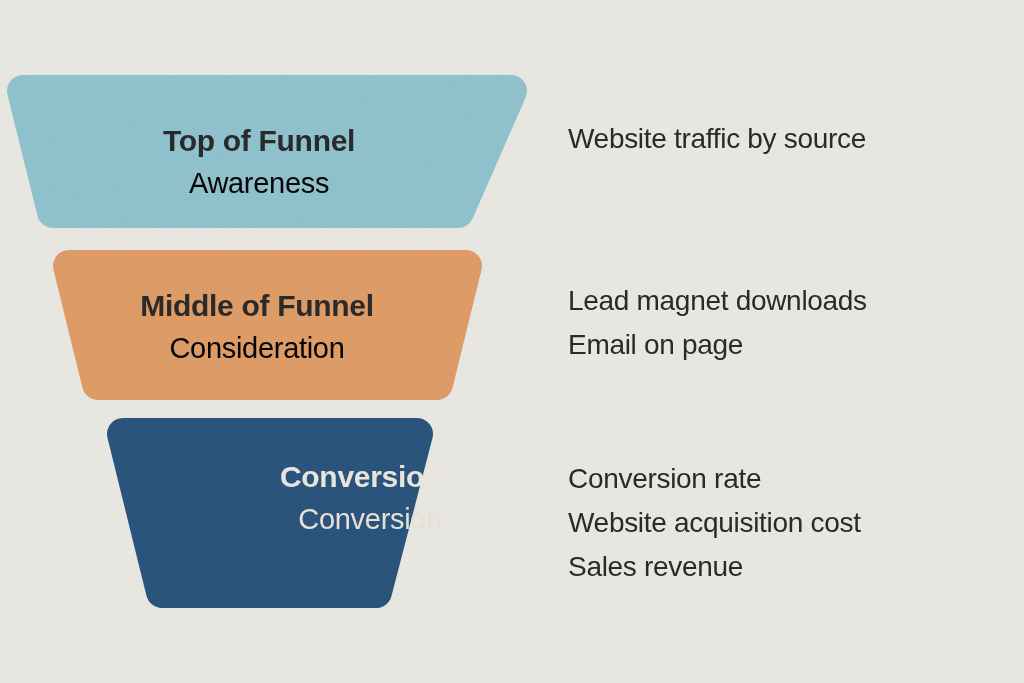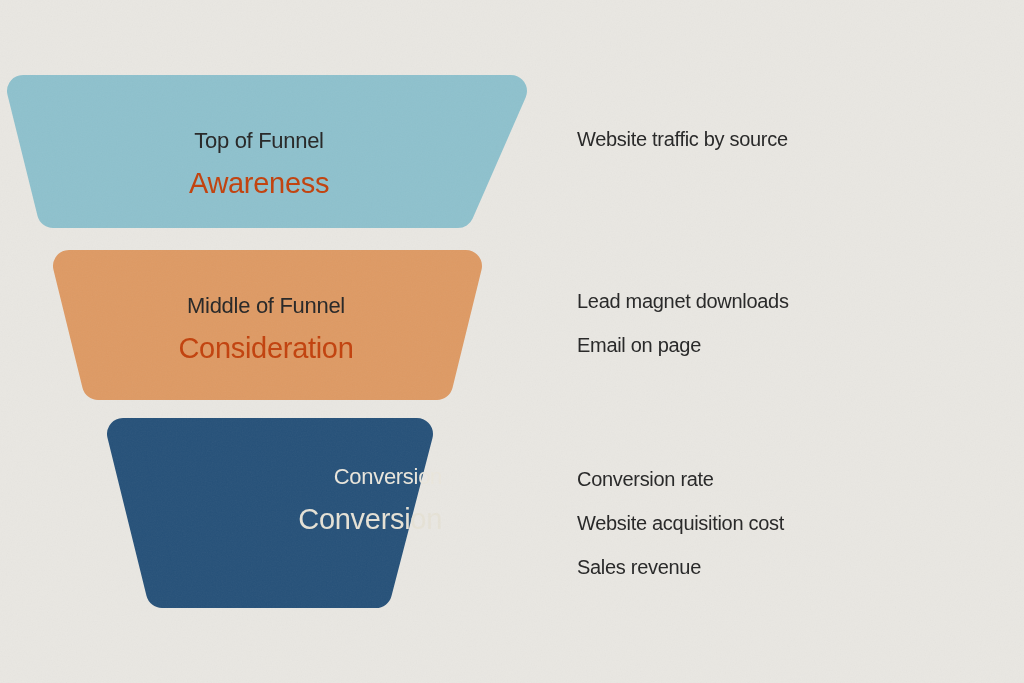--- a/index.html
+++ b/index.html
@@ -21,48 +21,47 @@
     top: 0;
     width: 1024px;
     height: 683px;
   }
   .stage-label {
     position: absolute;
     text-align: center;
     letter-spacing: -0.3px;
   }
   .stage-title {
-    font-size: 22px;
-    font-weight: 400;
+    font-size: 30px;
+    font-weight: 700;
     line-height: 43px;
     color: #262626;
     white-space: nowrap;
   }
   .stage-sub {
     font-size: 29px;
     font-weight: 400;
     line-height: 43px;
-    color: #c2410c;
+    color: #000000;
     white-space: nowrap;
   }
   .stage-label.light .stage-title { color: #eae6dc; }
   .stage-label.light .stage-sub   { color: #e6e2d6; }
   .metrics-block {
     position: absolute;
     left: 568px;
     width: 430px;
     letter-spacing: -0.3px;
   }
   .metric-line {
-    font-size: 20px;
+    font-size: 28px;
     font-weight: 400;
     line-height: 44px;
     color: #262626;
     white-space: nowrap;
-    margin-left: 9px;
   }
   .grain {
     position: absolute;
     left: 0;
     top: 0;
     width: 1024px;
     height: 683px;
     pointer-events: none;
   }
 </style>
@@ -75,21 +74,21 @@
     <polygon points="23,91 511,91 458,212 53,212" fill="#8ec1cd" stroke="#8ec1cd" stroke-width="32" stroke-linejoin="round"></polygon>
     <polygon points="69,266 466,266 437,384 98,384" fill="#de9a64" stroke="#de9a64" stroke-width="32" stroke-linejoin="round"></polygon>
     <polygon points="123,434 417,434 376,592 162,592" fill="#265179" stroke="#265179" stroke-width="32" stroke-linejoin="round"></polygon>
   </svg>
 
   <div class="stage-label" style="left:0px; top:119px; width:518px;">
     <div class="stage-title">Top of Funnel</div>
     <div class="stage-sub">Awareness</div>
   </div>
 
-  <div class="stage-label" style="left:46px; top:284px; width:440px;">
+  <div class="stage-label" style="left:37px; top:284px; width:440px;">
     <div class="stage-title">Middle of Funnel</div>
     <div class="stage-sub">Consideration</div>
   </div>
 
   <div class="stage-label light" style="left:102px; top:455px; width:340px;text-align:right;">
     <div class="stage-title">Conversion</div>
     <div class="stage-sub">Conversion</div>
   </div>
 
   <div class="metrics-block" style="top:117px;">

